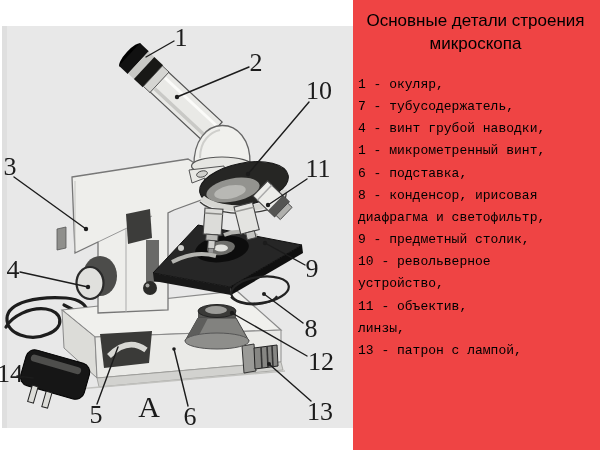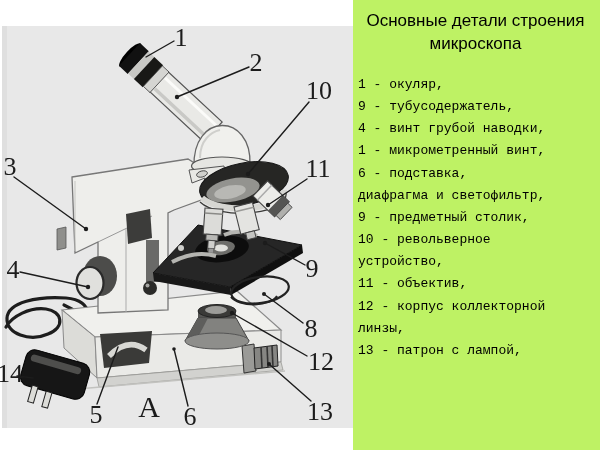--- a/index.html
+++ b/index.html
@@ -2,21 +2,21 @@
 <html><head>
 <meta charset="utf-8">
 <style>
   html,body{margin:0;padding:0;}
   body{
     width:600px;height:450px;position:relative;overflow:hidden;
     background:#ffffff;font-family:"Liberation Sans",sans-serif;color:#000;
   }
   .figure-svg{position:absolute;left:0;top:0;}
   .text-panel{
-    position:absolute;left:353px;top:0;width:247px;height:450px;background:#bef264;
+    position:absolute;left:353px;top:0;width:247px;height:450px;background:#ef4444;
   }
   .title{
     margin:9px 4px 0 2px;text-align:center;
     font-size:17px;line-height:23px;color:#000;
   }
   .legend{
     margin-top:19px;padding-left:5px;
     font-size:13px;line-height:22.15px;color:#000;font-family:Liberation Mono, monospace;
   }
   .legend-line{white-space:nowrap;}
@@ -193,26 +193,26 @@
     <text x="320" y="420">13</text>
     <text x="10" y="382">14</text>
     <text x="149" y="417" font-size="30">А</text>
   </g>
 </svg>
 
 <div class="text-panel">
   <div class="title">Основные детали строения микроскопа</div>
   <div class="legend">
     <div class="legend-line">1 - окуляр,</div>
-    <div class="legend-line">9 - тубусодержатель,</div>
+    <div class="legend-line">7 - тубусодержатель,</div>
     <div class="legend-line">4 - винт грубой наводки,</div>
     <div class="legend-line">1 - микрометренный винт,</div>
     <div class="legend-line">6 - подставка,</div>
+    <div class="legend-line">8 - конденсор, ирисовая</div>
     <div class="legend-line">диафрагма и светофильтр,</div>
     <div class="legend-line">9 - предметный столик,</div>
     <div class="legend-line">10 - револьверное</div>
     <div class="legend-line">устройство,</div>
     <div class="legend-line">11 - объектив,</div>
-    <div class="legend-line">12 - корпус коллекторной</div>
     <div class="legend-line">линзы,</div>
     <div class="legend-line">13 - патрон с лампой,</div>
   </div>
 </div>
 
 </body></html>

